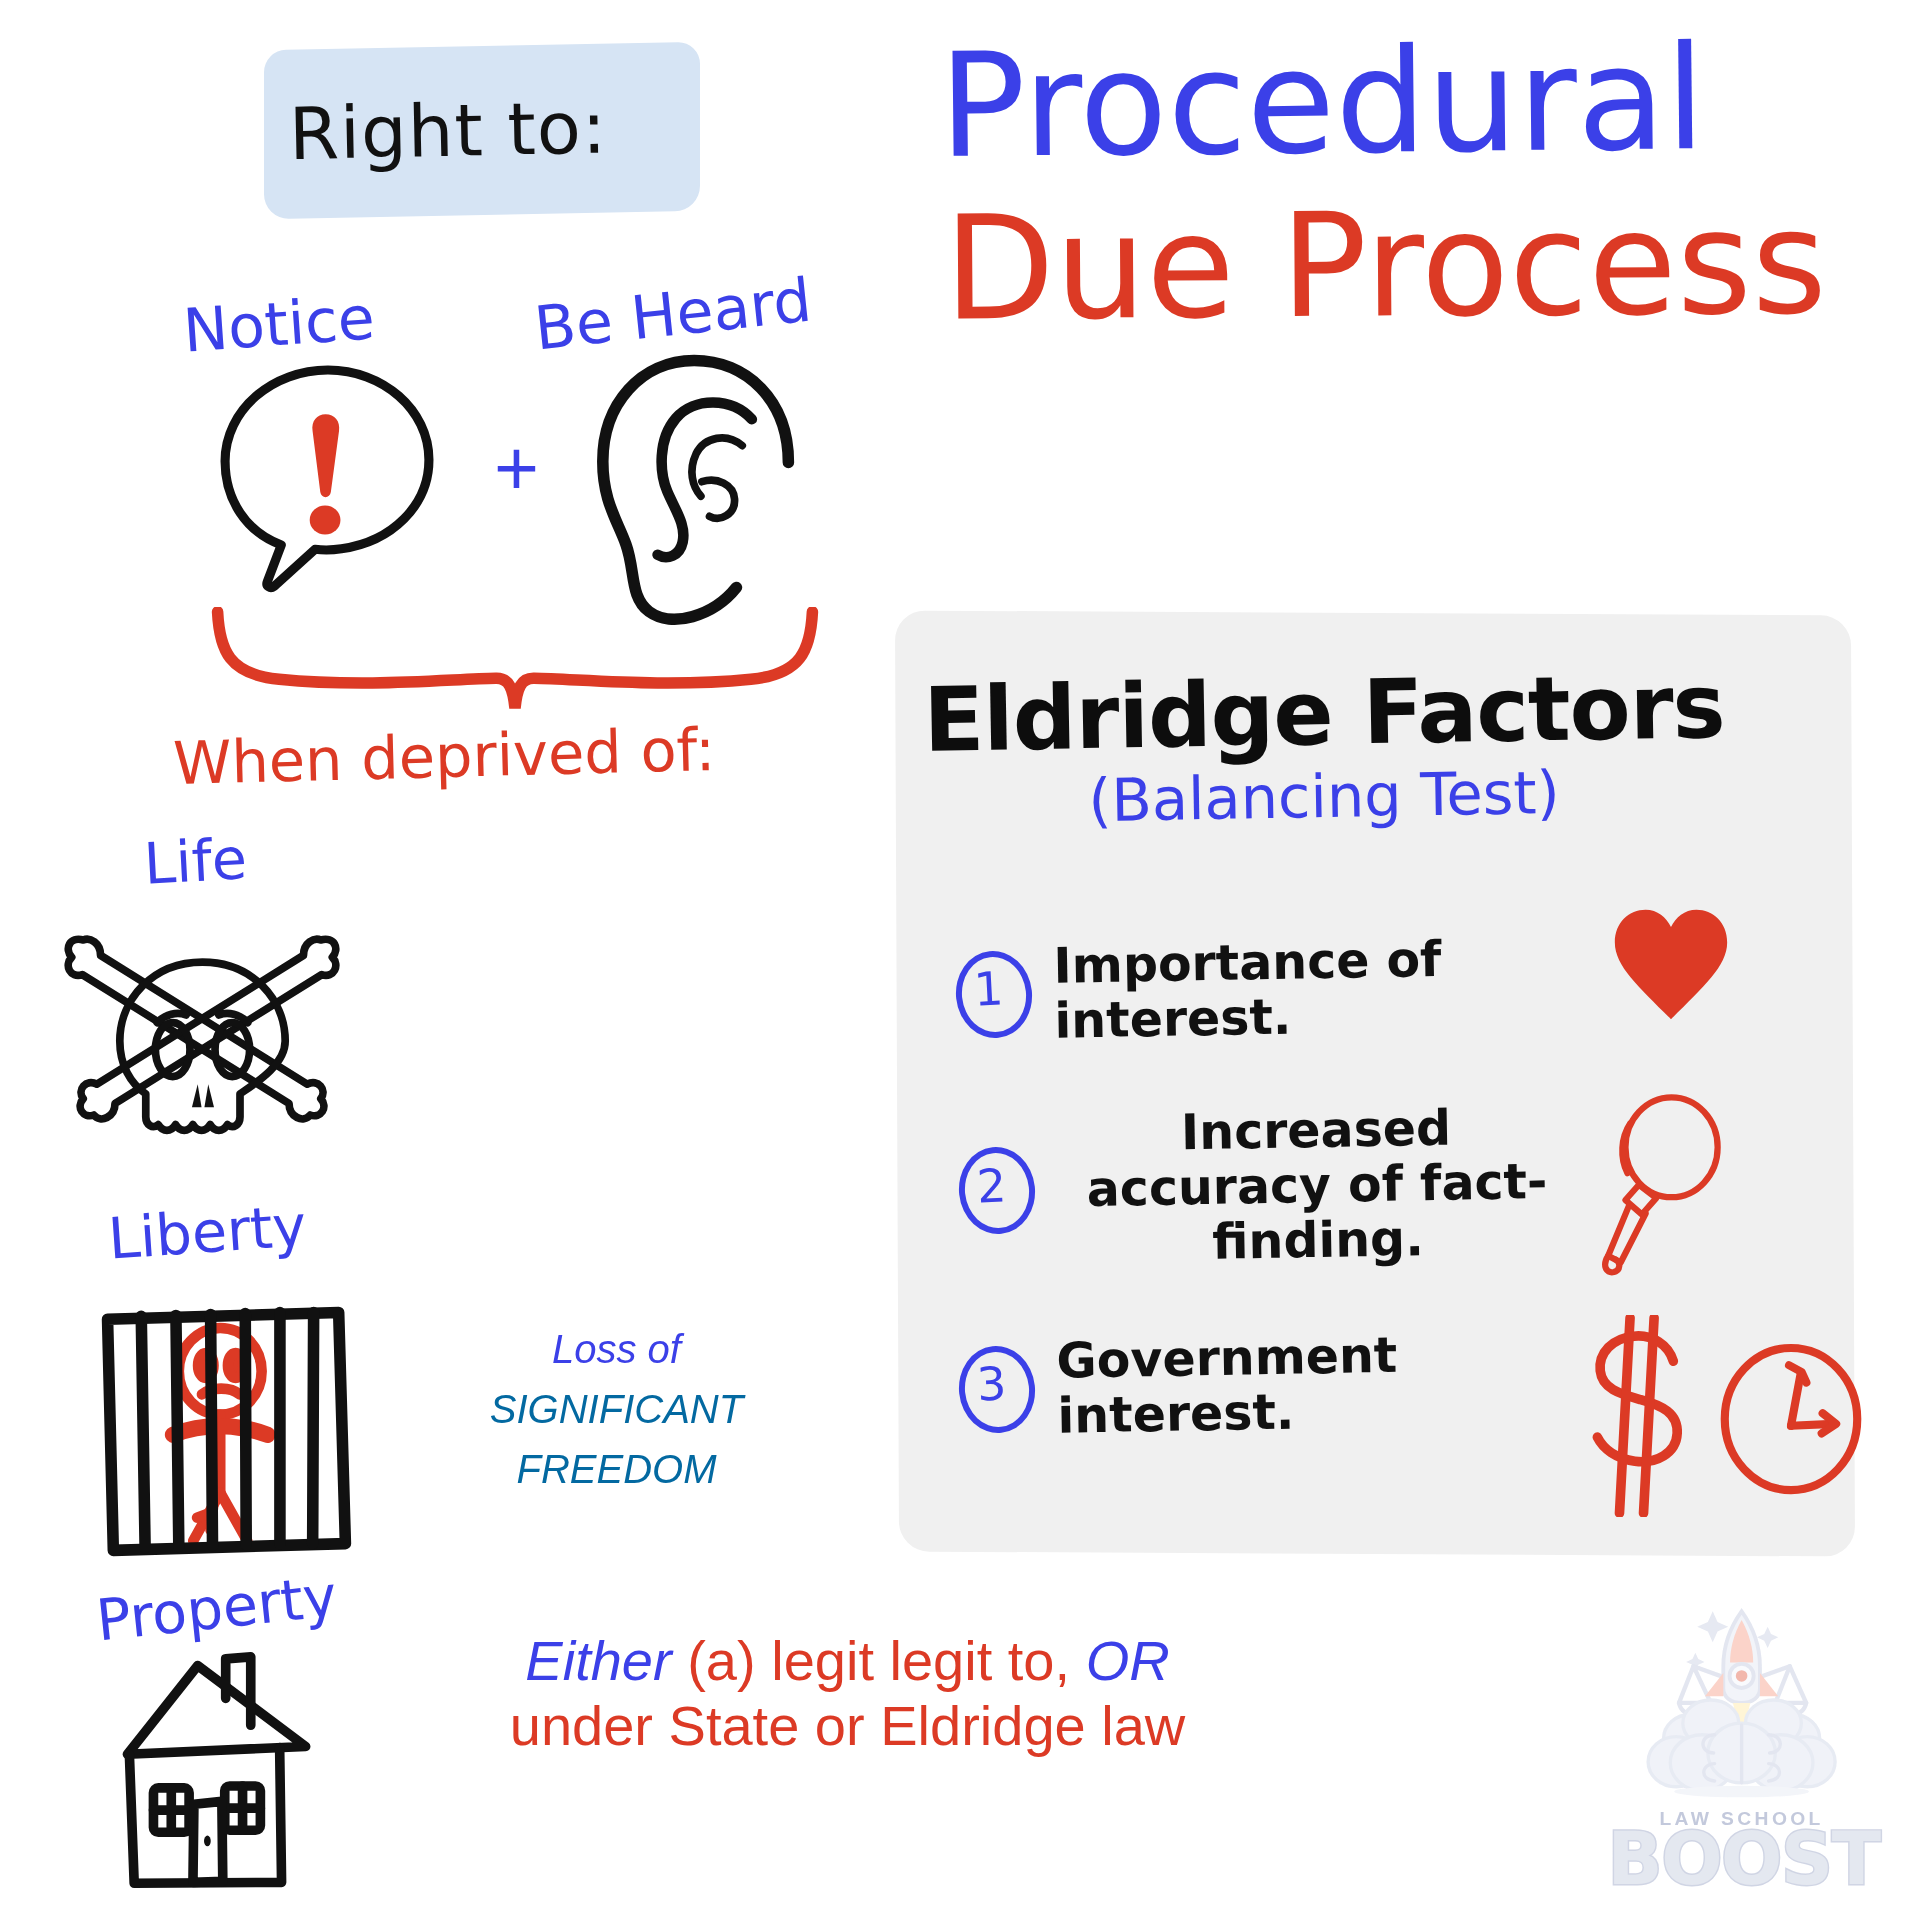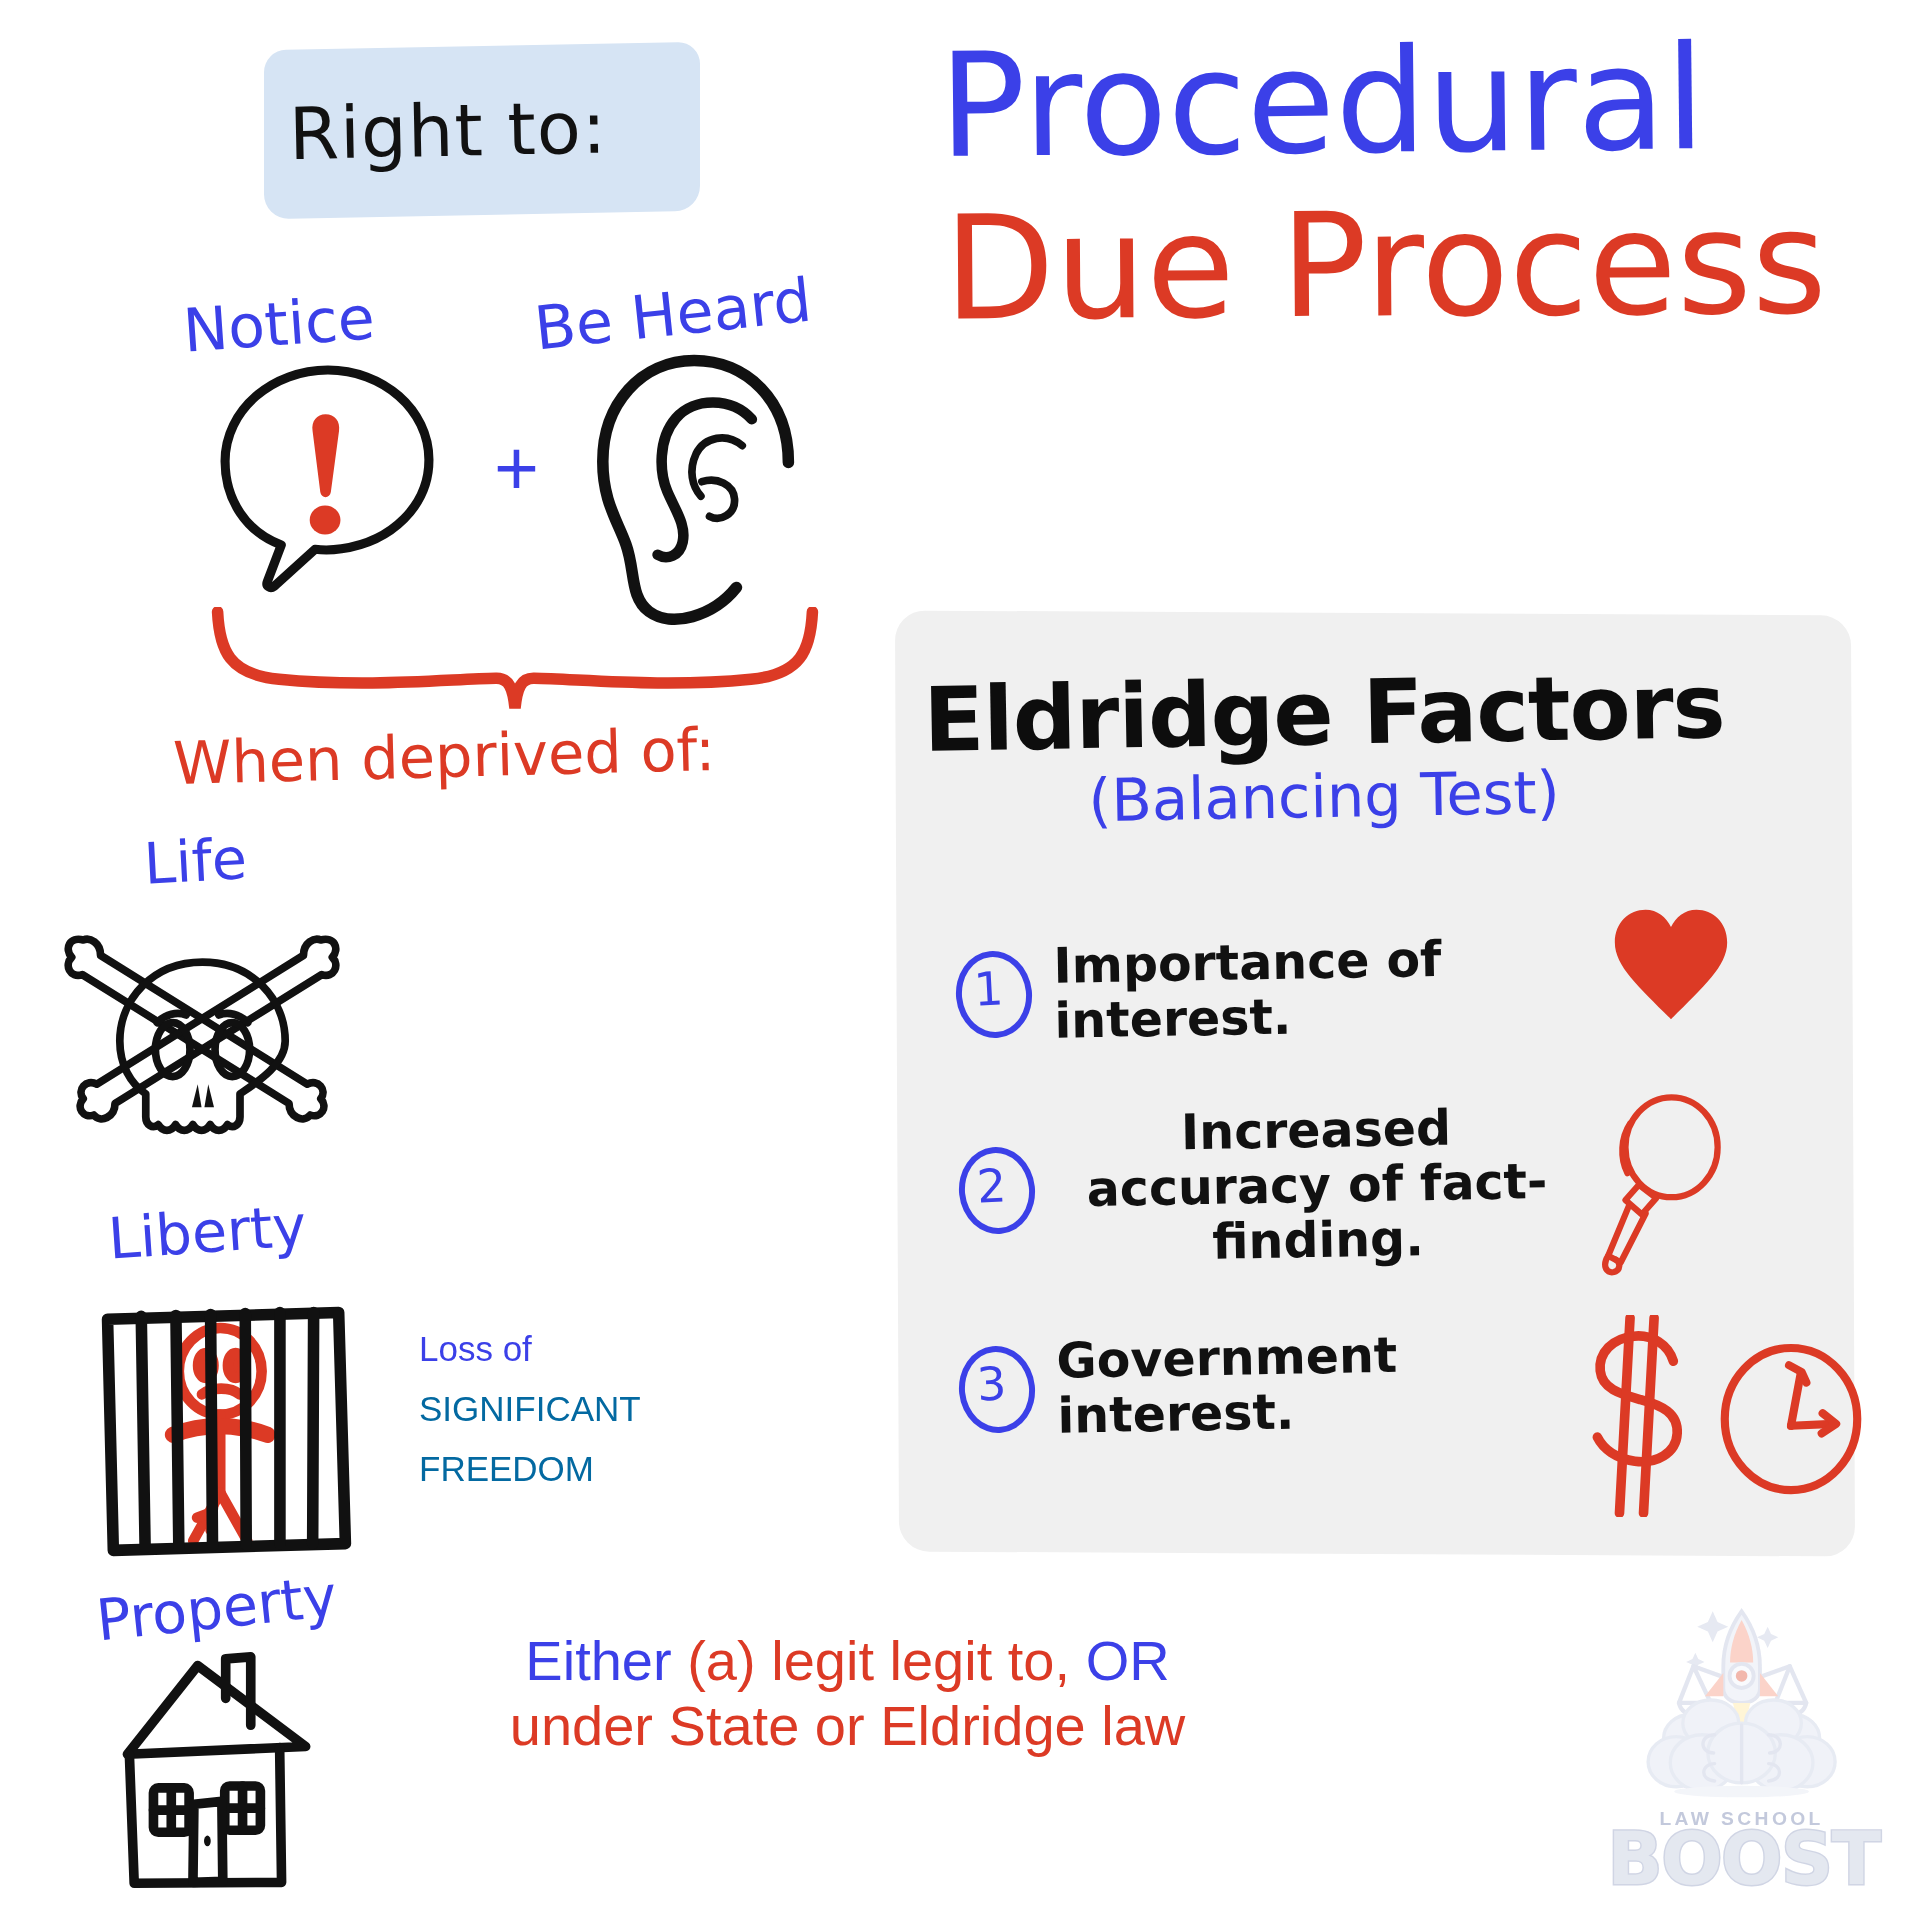--- a/index.html
+++ b/index.html
@@ -65,34 +65,34 @@
   #life-label{left:144px;top:828px;font-size:57px;transform:rotate(-3deg);}
   #liberty-label{left:108px;top:1199px;font-size:57px;transform:rotate(-4deg);}
   #property-label{left:96px;top:1575px;font-size:57px;transform:rotate(-6deg);}
 
   #skull-icon{left:63px;top:915px;width:279px;height:250px;}
   #jail-icon{left:91px;top:1300px;width:270px;height:260px;}
   #house-icon{left:113px;top:1652px;width:236px;height:241px;}
 
   
   #liberty-text{
-    left:419px;top:1319px;width:395px;
+    left:419px;top:1319px;width:395px;text-align:center;
     font-family:"Liberation Sans",sans-serif;
-    font-size:35px;line-height:60px;
+    font-size:40px;line-height:60px;font-style:italic;
   }
   #liberty-text .l1{color:#3b40e8;}
   #liberty-text .l2{color:#0369a1;}
 
   
   #property-text{
     left:366px;top:1628px;width:963px;
     font-family:"Liberation Sans",sans-serif;
     font-size:56px;line-height:65px;text-align:center;
   }
-  #property-text .blue{color:#3b40e8;}
+  #property-text .blue{color:#3b40e8;font-style:italic;}
   #property-text .red{color:#dc3a25;}
 
   
   #eldridge-card{
     left:897px;top:613px;width:956px;height:941px;
     background:#f0f0f0;border-radius:30px;
     transform:skewY(0.55deg) rotate(-0.25deg);
   }
   #eldridge-inner{left:846px;top:613px;width:956px;height:941px;}
 

